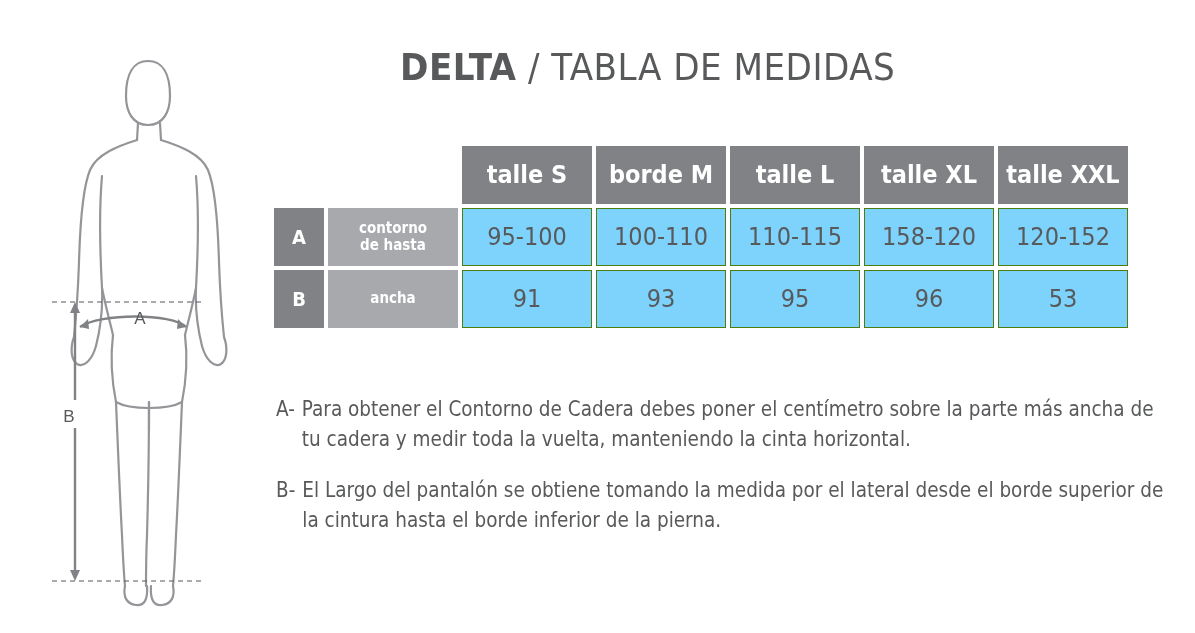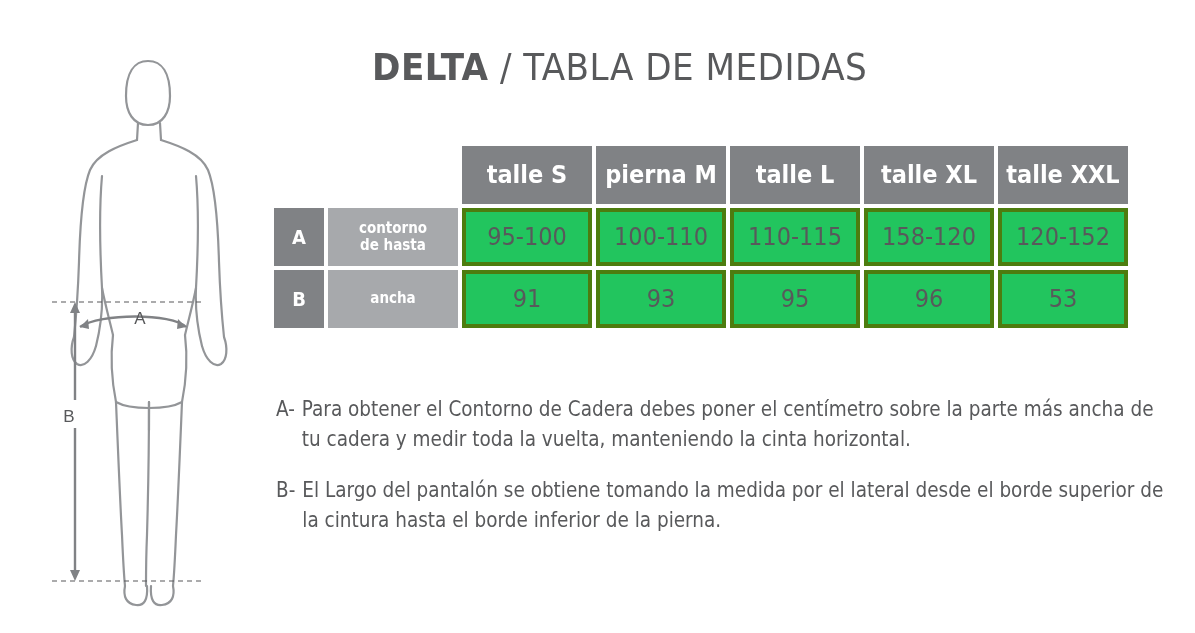--- a/index.html
+++ b/index.html
@@ -28,21 +28,21 @@
     left: 30px;
     top: 30px;
     width: 230px;
     height: 580px;
   }
   .figure svg { display: block; }
 
   
   .title {
     position: absolute;
-    left: 372px;
+    left: 400px;
     top: 45px;
     font-size: 38px;
     letter-spacing: 0.5px;
     color: #58595b;
     white-space: nowrap;
   }
   .title .bold { font-weight: bold; }
   .title .thin { font-weight: normal; }
 
   
@@ -89,22 +89,22 @@
     font-weight: bold;
   }
   .rowdesc {
     background: #a7a9ac;
     color: #ffffff;
     font-size: 15px;
     font-weight: bold;
     line-height: 1.15;
   }
   .value {
-    background: #22c55e;
-    border: 4px solid #4d7c0f;
+    background: #7dd3fc;
+    border: 1px solid #4d7c0f;
     color: #58595b;
     font-size: 25px;
   }
 
   
   .notes {
     position: absolute;
     left: 276px;
     top: 395px;
     width: 900px;
@@ -205,21 +205,21 @@
           <th>
               <div class="cell hdr-blank"></div>
             </th>
           <th>
               <div class="cell hdr-blank"></div>
             </th>
           <th>
               <div class="cell hdr-size">talle S</div>
             </th>
           <th>
-              <div class="cell hdr-size">pierna M</div>
+              <div class="cell hdr-size">borde M</div>
             </th>
           <th>
               <div class="cell hdr-size">talle L</div>
             </th>
           <th>
               <div class="cell hdr-size">talle XL</div>
             </th>
           <th>
               <div class="cell hdr-size">talle XXL</div>
             </th>

